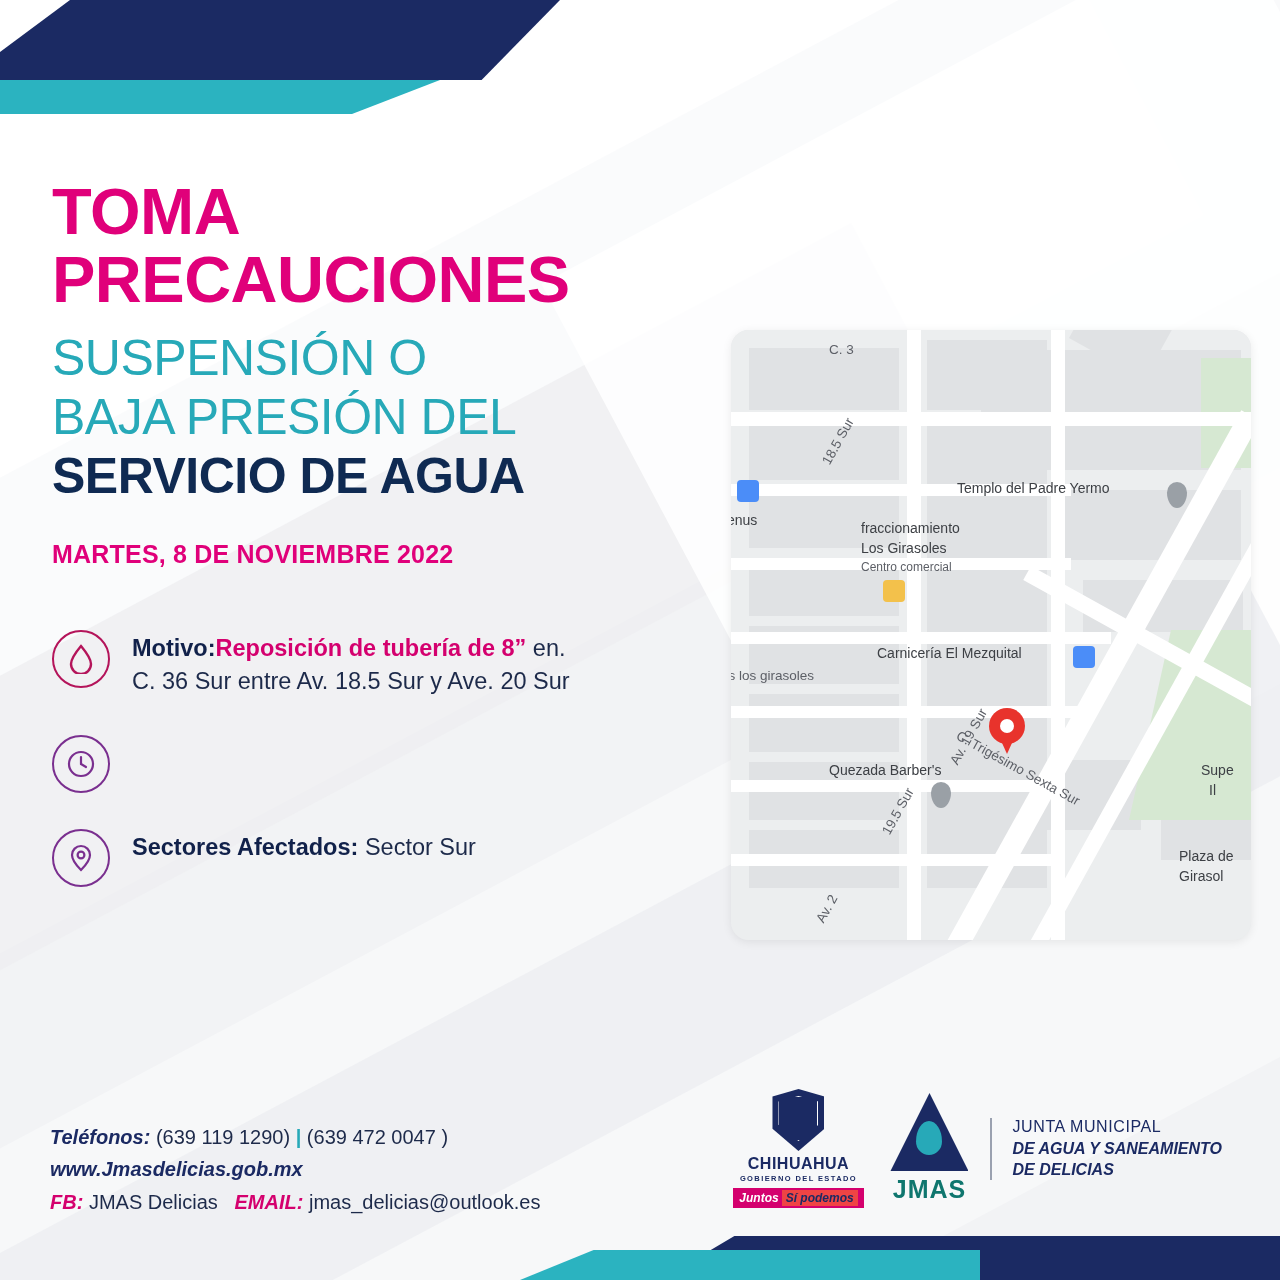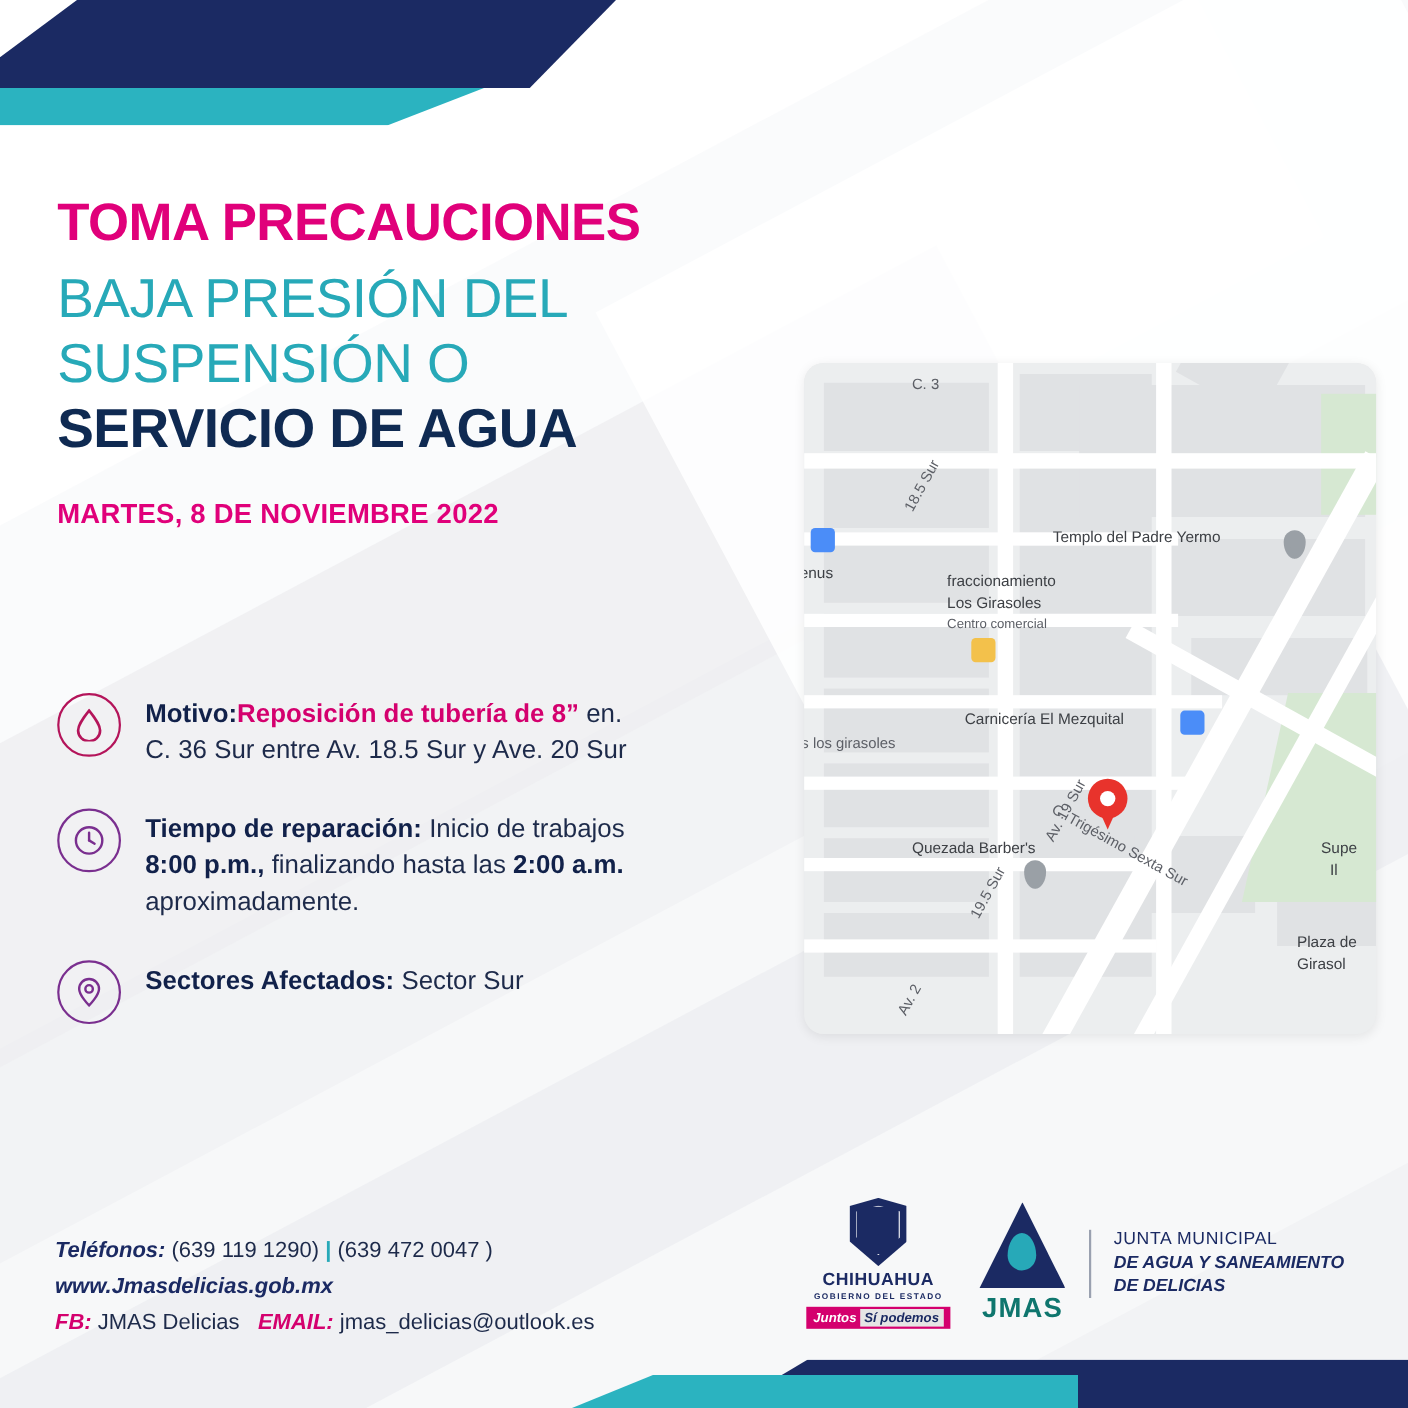--- a/index.html
+++ b/index.html
@@ -75,21 +75,21 @@
     clip-path: polygon(16% 0, 100% 0, 100% 100%, 0 100%);
   }
 
   
   .content { position:absolute; inset:0; }
 
   .headline {
     position:absolute; left:52px; top:178px; width:720px;
   }
   .h-precau {
-    color:#e0007a; font-size:48px; font-weight:bold; letter-spacing:-0.5px;
+    color:#e0007a; font-size:65px; font-weight:bold; letter-spacing:-0.5px;
     line-height:1.05; margin:0 0 14px 0;
   }
   .h-teal {
     color:#27a9b8; font-size:50px; font-weight:500; line-height:1.18;
     margin:0; letter-spacing:-0.5px;
   }
   .h-navy {
     color:#0f2a52; font-size:50px; font-weight:600; line-height:1.18;
     margin:0; letter-spacing:-0.5px;
   }
@@ -183,21 +183,21 @@
     content:""; position:absolute; left:6px; top:7px; right:6px; bottom:10px;
     border:1.5px solid #fff;
     clip-path: polygon(50% 0, 100% 12%, 100% 64%, 50% 100%, 0 64%, 0 12%);
   }
   .chih .name { font-size:16px; font-weight:bold; color:#1b2a63; letter-spacing:.5px; }
   .chih .sub { font-size:7.5px; font-weight:bold; color:#1b2a63; letter-spacing:1.4px; margin-top:1px;}
   .chih .tag {
     margin-top:5px; background:#d4006e; color:#fff; font-size:12px; font-weight:bold;
     font-style:italic; padding:3px 6px; display:inline-block;
   }
-  .chih .tag .w { background:#e5e5e5; color:#1b2a63; padding:1px 4px; margin-left:3px; font-style:italic;}
+  .chih .tag .w { background:#ef4444; color:#1b2a63; padding:1px 4px; margin-left:3px; font-style:italic;}
   .jmas { text-align:center; margin-right:22px; }
   .jmas .mark {
     width:78px; height:78px; margin:0 auto; background:#1b2a63;
     clip-path: polygon(50% 0, 100% 100%, 0 100%);
     position:relative;
   }
   .jmas .mark .inner {
     position:absolute; left:50%; top:28px; width:26px; height:34px; margin-left:-13px;
     background:#27a9b8; border-radius:50% 50% 50% 50% / 60% 60% 40% 40%;
   }
@@ -227,22 +227,22 @@
 
 <div class="corner-bottom">
   <div class="navy"></div>
   <div class="teal"></div>
 </div>
 
 <div class="content">
 
   <div class="headline">
     <div class="h-precau">TOMA PRECAUCIONES</div>
+    <div class="h-teal">SUSPENSIÓN O</div>
     <div class="h-teal">BAJA PRESIÓN DEL</div>
-    <div class="h-teal">SUSPENSIÓN O</div>
     <div class="h-navy">SERVICIO DE AGUA</div>
     <div class="h-date">MARTES, 8 DE NOVIEMBRE 2022</div>
   </div>
 
   <div class="info">
 
     <div class="row motivo">
       <div class="ico">
         <svg width="26" height="30" viewBox="0 0 26 30">
           <path d="M13 2 C13 2 3 14 3 20 a10 10 0 0 0 20 0 C23 14 13 2 13 2 Z" fill="none" stroke="#b4145a" stroke-width="2.4"></path>
@@ -254,25 +254,20 @@
       </div>
     </div>
 
     <div class="row">
       <div class="ico">
         <svg width="30" height="30" viewBox="0 0 30 30">
           <circle cx="15" cy="15" r="12" fill="none" stroke="#7a2f8f" stroke-width="2.2"></circle>
           <line x1="15" y1="15" x2="15" y2="8" stroke="#7a2f8f" stroke-width="2.2" stroke-linecap="round"></line>
           <line x1="15" y1="15" x2="20" y2="18" stroke="#7a2f8f" stroke-width="2.2" stroke-linecap="round"></line>
         </svg>
-      </div>
-      <div class="txt">
-        <b>Tiempo de reparación:</b><span> Inicio de trabajos</span><br>
-        <b>8:00 p.m.,</b><span> finalizando hasta las </span><b>2:00 a.m.</b><br>
-        <span>aproximadamente.</span>
       </div>
     </div>
 
     <div class="row">
       <div class="ico">
         <svg width="26" height="30" viewBox="0 0 26 30">
           <path d="M13 3 C8 3 4 7 4 12 C4 18 13 27 13 27 C13 27 22 18 22 12 C22 7 18 3 13 3 Z" fill="none" stroke="#7a2f8f" stroke-width="2.2"></path>
           <circle cx="13" cy="12" r="3.4" fill="none" stroke="#7a2f8f" stroke-width="2.2"></circle>
         </svg>
       </div>

